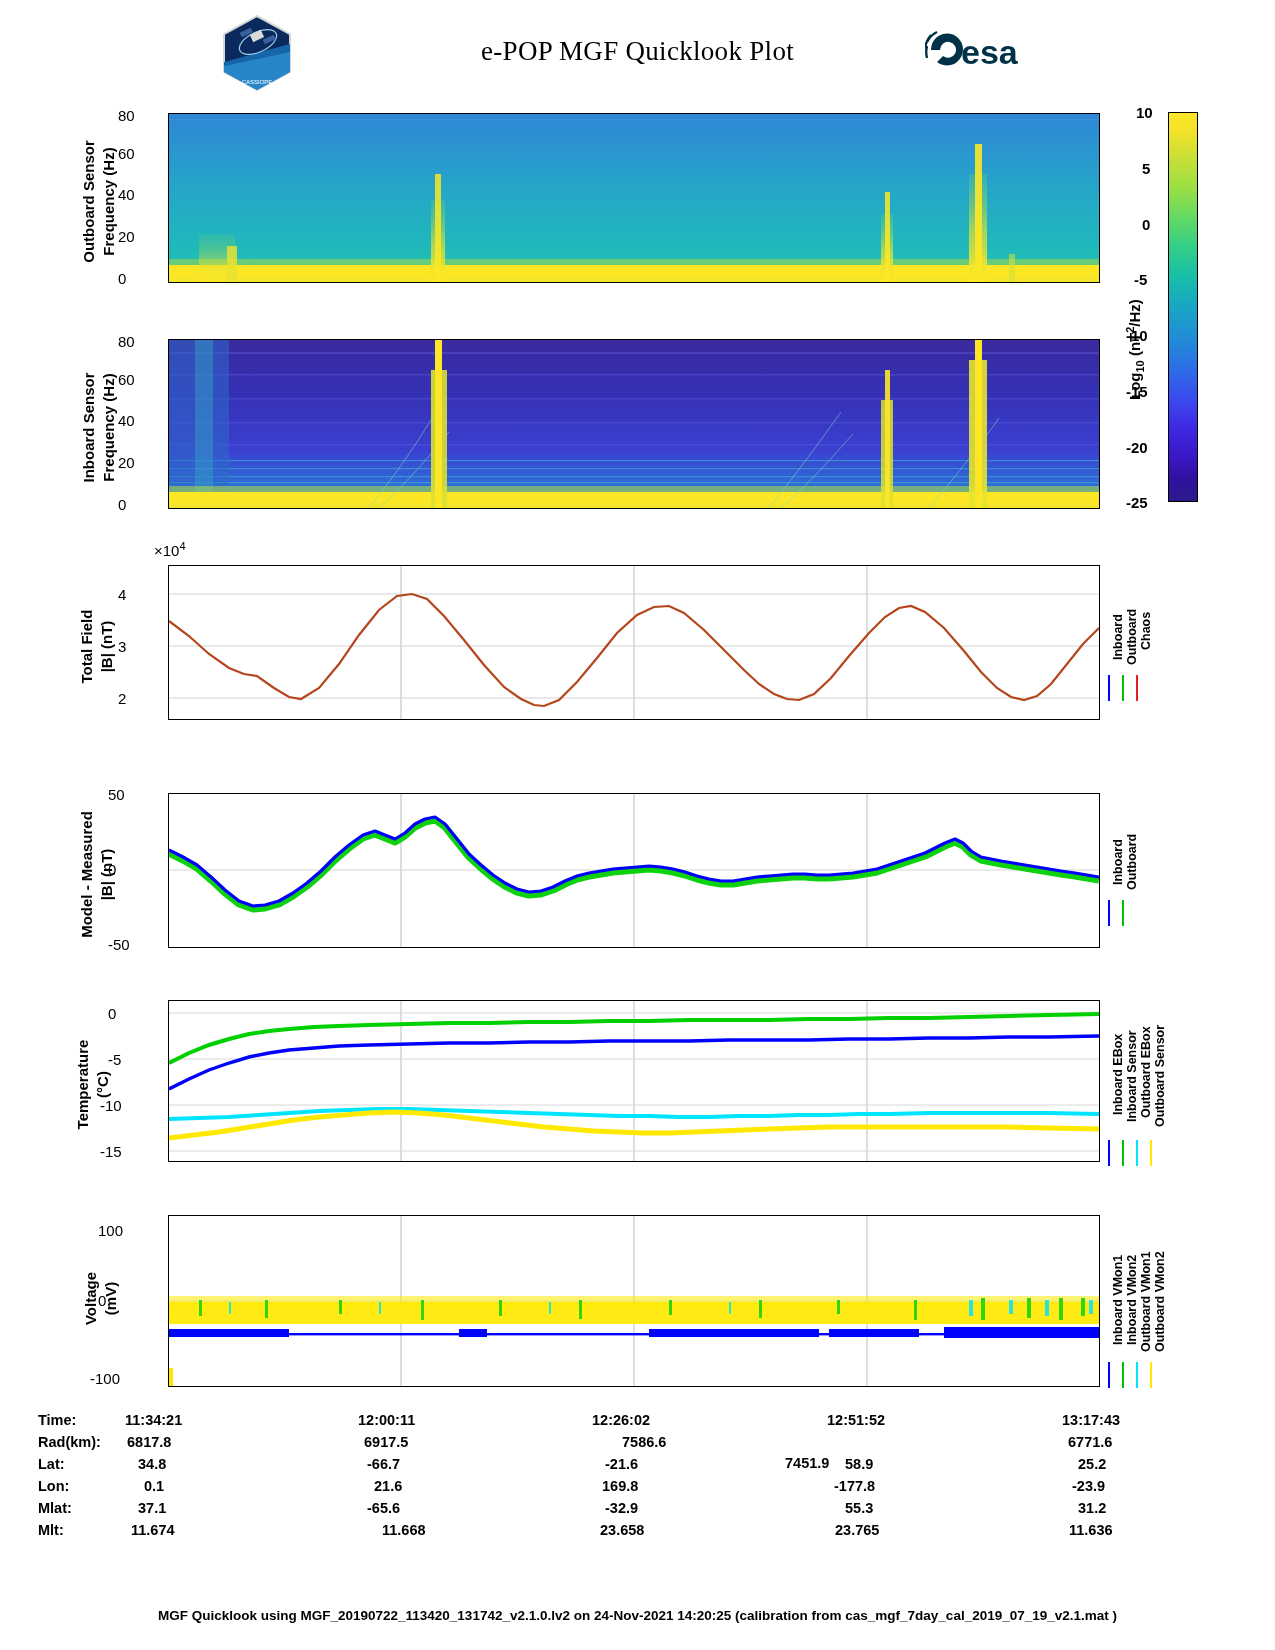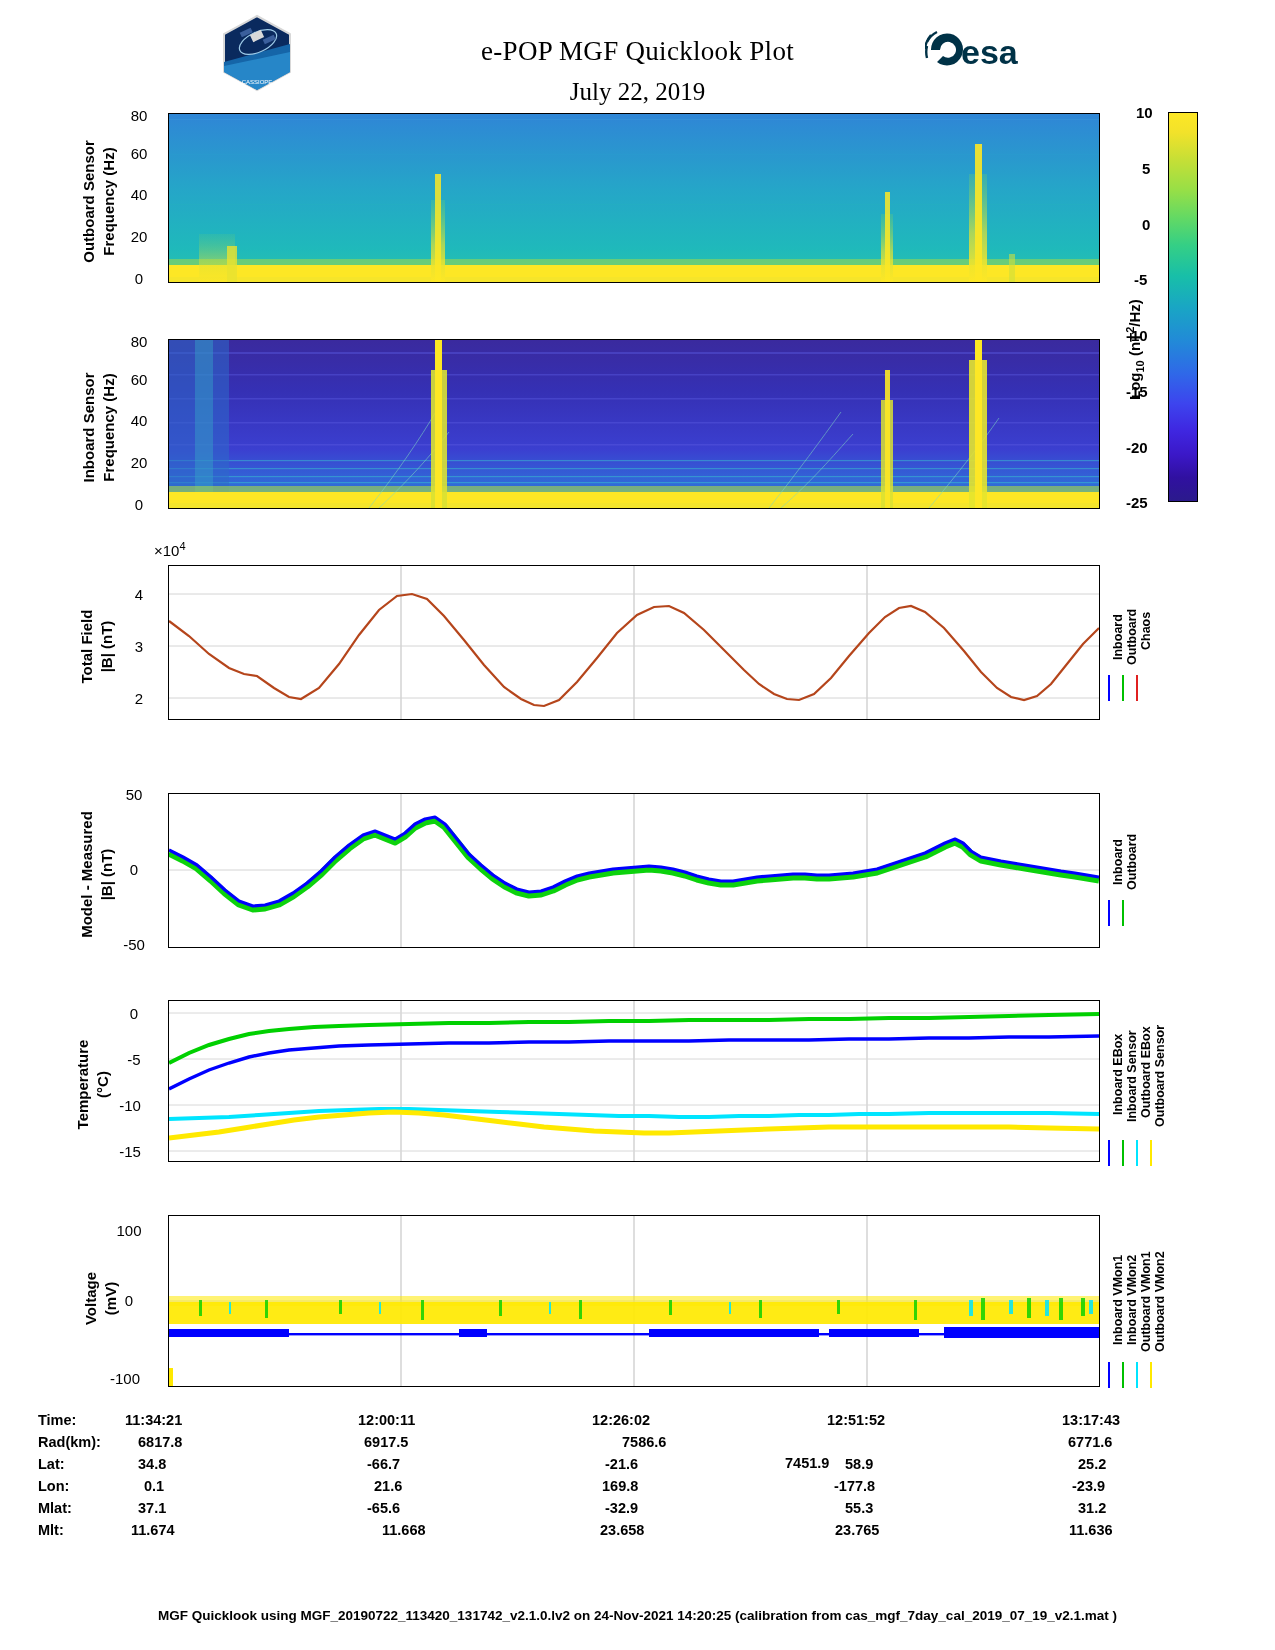--- a/index.html
+++ b/index.html
@@ -10,21 +10,21 @@
   .logo-left{position:absolute;left:218px;top:14px;width:78px;height:78px;}
   .title{position:absolute;left:0;top:36px;width:1275px;text-align:center;font-size:27px;font-family:"Liberation Serif",serif;letter-spacing:.3px;}
   .subtitle{position:absolute;left:0;top:78px;width:1275px;text-align:center;font-size:25px;font-family:"Liberation Serif",serif;}
   .esa-logo{position:absolute;left:925px;top:28px;width:118px;height:42px;}
 
   
   .panel{position:absolute;border:1.3px solid #000;background:#fff;box-sizing:border-box;overflow:hidden;}
   .ylabel{position:absolute;font-family:"Liberation Sans",sans-serif;font-weight:bold;font-size:15px;
           transform-origin:50% 50%;white-space:nowrap;text-align:center;}
   .rot{transform:rotate(-90deg);}
-  .tick{position:absolute;font-family:"Liberation Sans",sans-serif;font-size:15px;text-align:center;white-space:nowrap;}
+  .tick{position:absolute;font-family:"Liberation Sans",sans-serif;font-size:15px;text-align:left;white-space:nowrap;}
   .legend{position:absolute;font-family:"Liberation Sans",sans-serif;font-weight:bold;font-size:12.5px;white-space:nowrap;
           transform:rotate(-90deg);transform-origin:0 0;}
   .legbar{position:absolute;width:2px;height:26px;}
 
   
   .cbar{position:absolute;border:1.2px solid #000;box-sizing:border-box;
         background:linear-gradient(to top,
           #2b1a8c 0%, #3010a0 6%, #3b18c8 12%, #3f26e0 18%, #3d44ee 25%,
           #2f69e8 33%, #2289d8 41%, #19a6c4 50%, #18bfa8 58%,
           #35cf85 66%, #63d964 73%, #96df47 80%, #c6df36 88%, #f2e22a 95%, #fde725 100%);}
@@ -51,21 +51,20 @@
       <path d="M6,52 L72,38 L72,58 L39,76 L6,58 Z" fill="#2a8fd0" opacity=".8"></path>
       <ellipse cx="40" cy="28" rx="20" ry="10" fill="none" stroke="#9ecbe8" stroke-width="1.2" transform="rotate(-25 40 28)"></ellipse>
       <rect x="33" y="18" width="12" height="8" fill="#d9d9d9" transform="rotate(-25 39 22)"></rect>
       <rect x="22" y="16" width="12" height="5" fill="#3b5f9c" transform="rotate(-25 28 18)"></rect>
       <rect x="45" y="23" width="12" height="5" fill="#3b5f9c" transform="rotate(-25 51 25)"></rect>
       <text x="39" y="70" font-size="6" fill="#fff" text-anchor="middle" font-family="Liberation Sans, sans-serif">CASSIOPE</text>
     </svg>
   </div>
 
   <div class="title">e-POP MGF Quicklook Plot</div>
-  <div class="subtitle">July 22, 2019</div>
 
   <div class="esa-logo">
     <svg width="118" height="44" viewBox="0 0 118 44">
       <g fill="#003247">
         <path d="M6,22 a16,16 0 1,1 6,12 l6,-6 a8,8 0 1,0 -3,-6 z"></path>
         <path d="M2,14 a22,22 0 0,1 10,-10" stroke="#003247" stroke-width="2.4" fill="none"></path>
         <path d="M0,21 a24,24 0 0,1 6,-14" stroke="#003247" stroke-width="2.4" fill="none"></path>
         <path d="M2,30 a24,24 0 0,1 0,-12" stroke="#003247" stroke-width="2.4" fill="none"></path>
       </g>
       <text x="36" y="36" font-size="34" font-weight="bold" fill="#003247" font-family="Liberation Sans, sans-serif">esa</text>
@@ -345,21 +344,21 @@
       <span class="info-key">Time:</span>
       <span class="info-v" style="left:125px;">11:34:21</span>
       <span class="info-v" style="left:358px;">12:00:11</span>
       <span class="info-v" style="left:592px;">12:26:02</span>
       <span class="info-v" style="left:827px;">12:51:52</span>
       <span class="info-v" style="left:1062px;">13:17:43</span>
     </div>
 
     <div class="info-row">
       <span class="info-key">Rad(km):</span>
-      <span class="info-v" style="left:127px;margin-left:11px;">6817.8</span>
+      <span class="info-v" style="left:127px;">6817.8</span>
       <span class="info-v" style="left:364px;">6917.5</span>
       <span class="info-v" style="left:598px;margin-left:24px;">7586.6</span>
       <span class="info-v" style="left:785px;margin-top:21px;">7451.9</span>
       <span class="info-v" style="left:1068px;">6771.6</span>
     </div>
 
     <div class="info-row">
       <span class="info-key">Lat:</span>
       <span class="info-v" style="left:138px;">34.8</span>
       <span class="info-v" style="left:367px;">-66.7</span>

